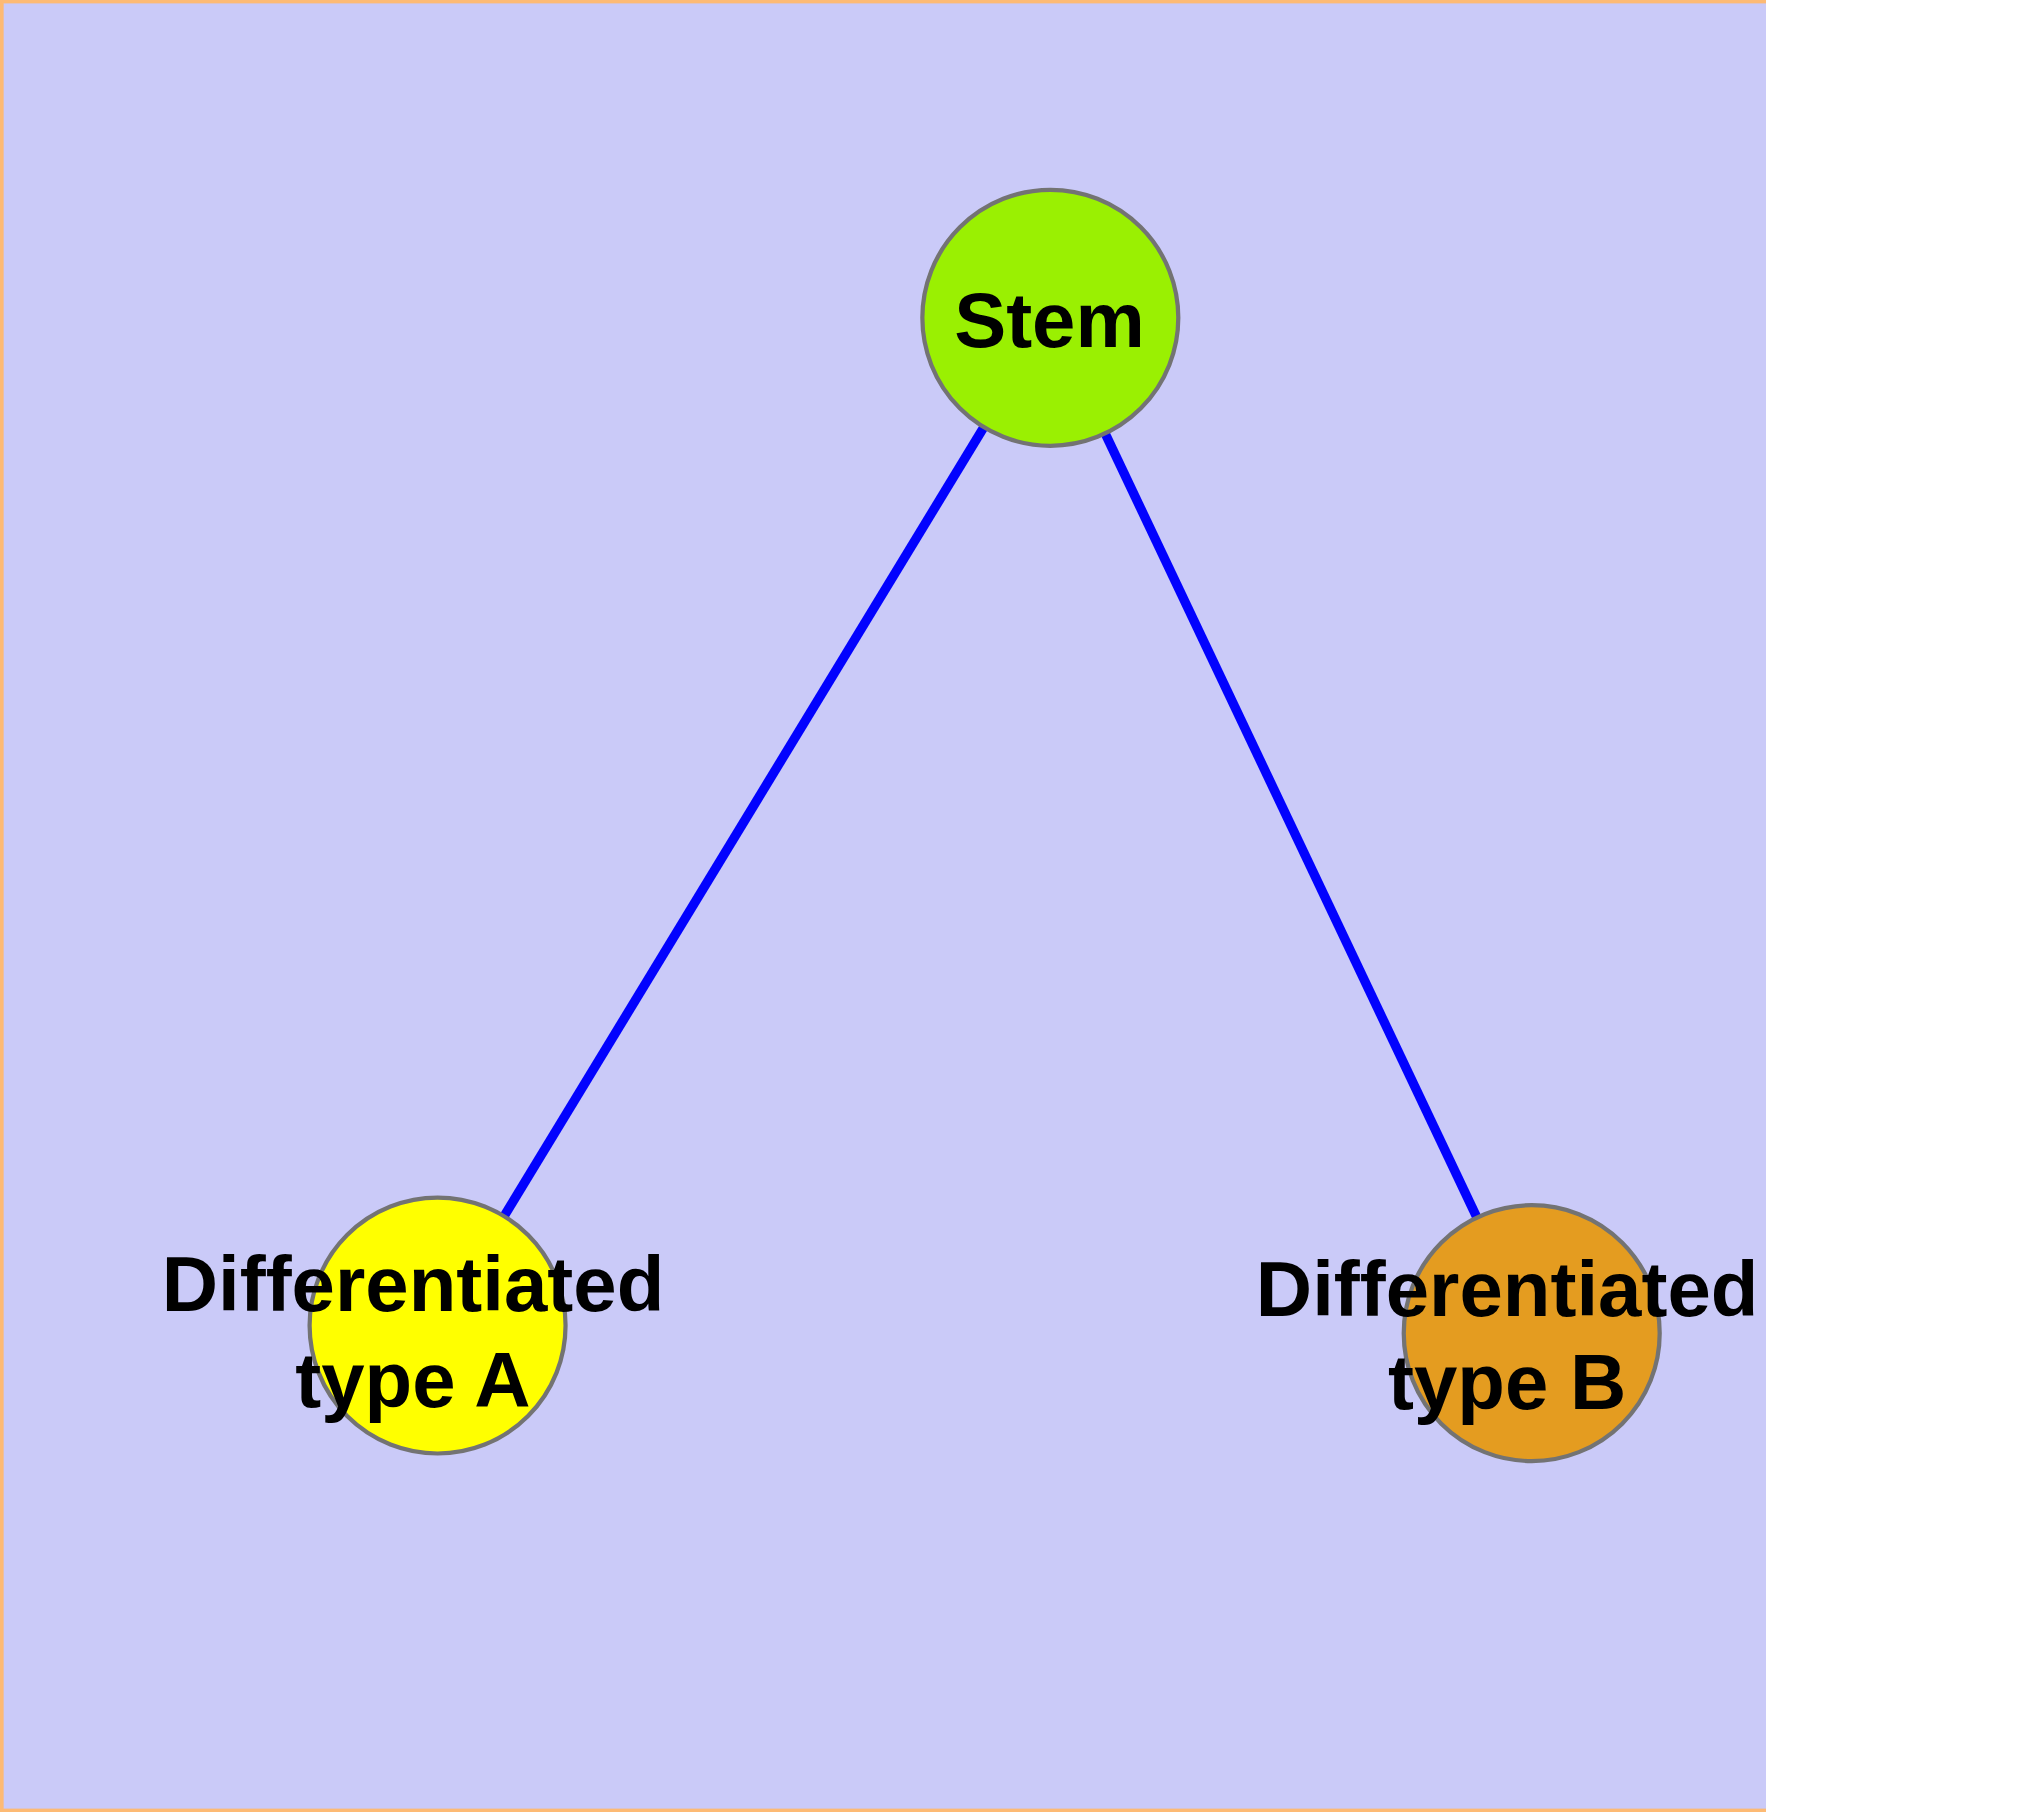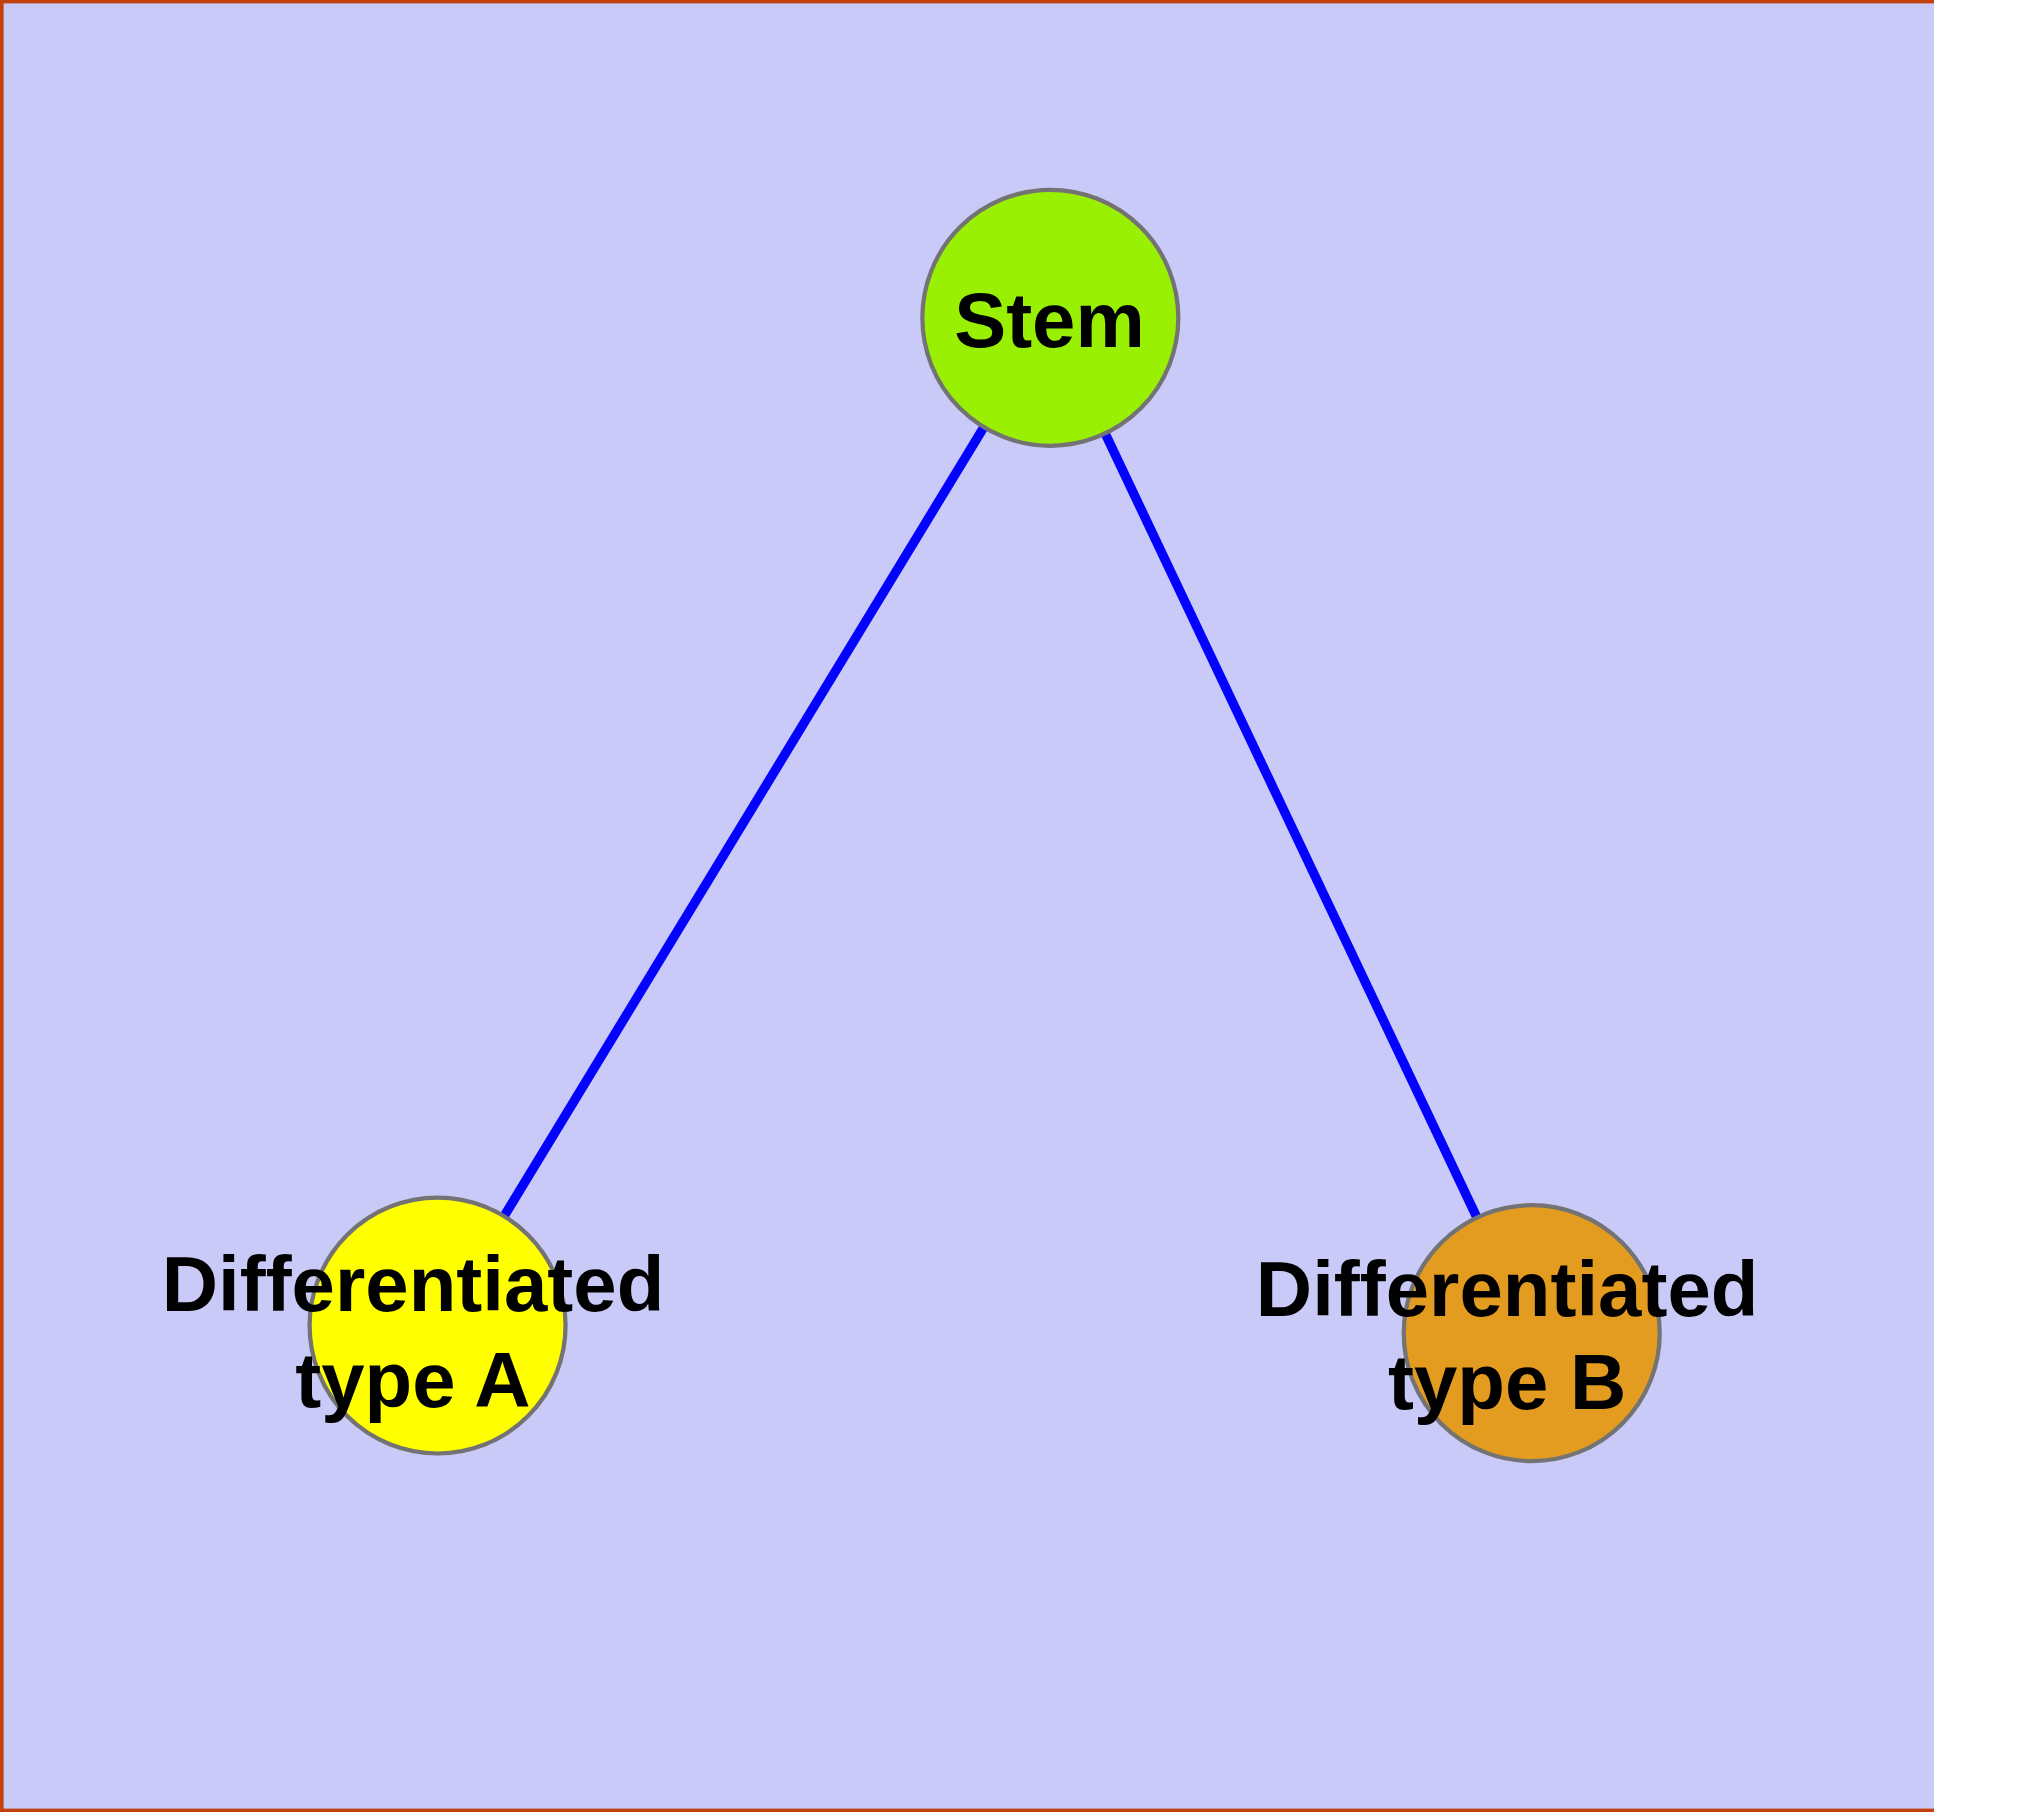--- a/index.html
+++ b/index.html
@@ -2,23 +2,23 @@
 <html style="font-size:13.6px"><head>
 <meta charset="utf-8">
 <style>
   html, body {
     margin: 0;
     padding: 0;
     background: #FFFFFF;
   }
   .page {
     position: relative;
-    width: 1934px;
+    width: 1766px;
     height: 1812px;
-    background: #c2410c;
+    background: #fdba74;
     overflow: hidden;
   }
   svg.graph {
     display: block;
     width: 2021px;
     height: 1812px;
   }
   .node-label {
     font-family: "Liberation Sans", sans-serif;
     font-weight: bold;

